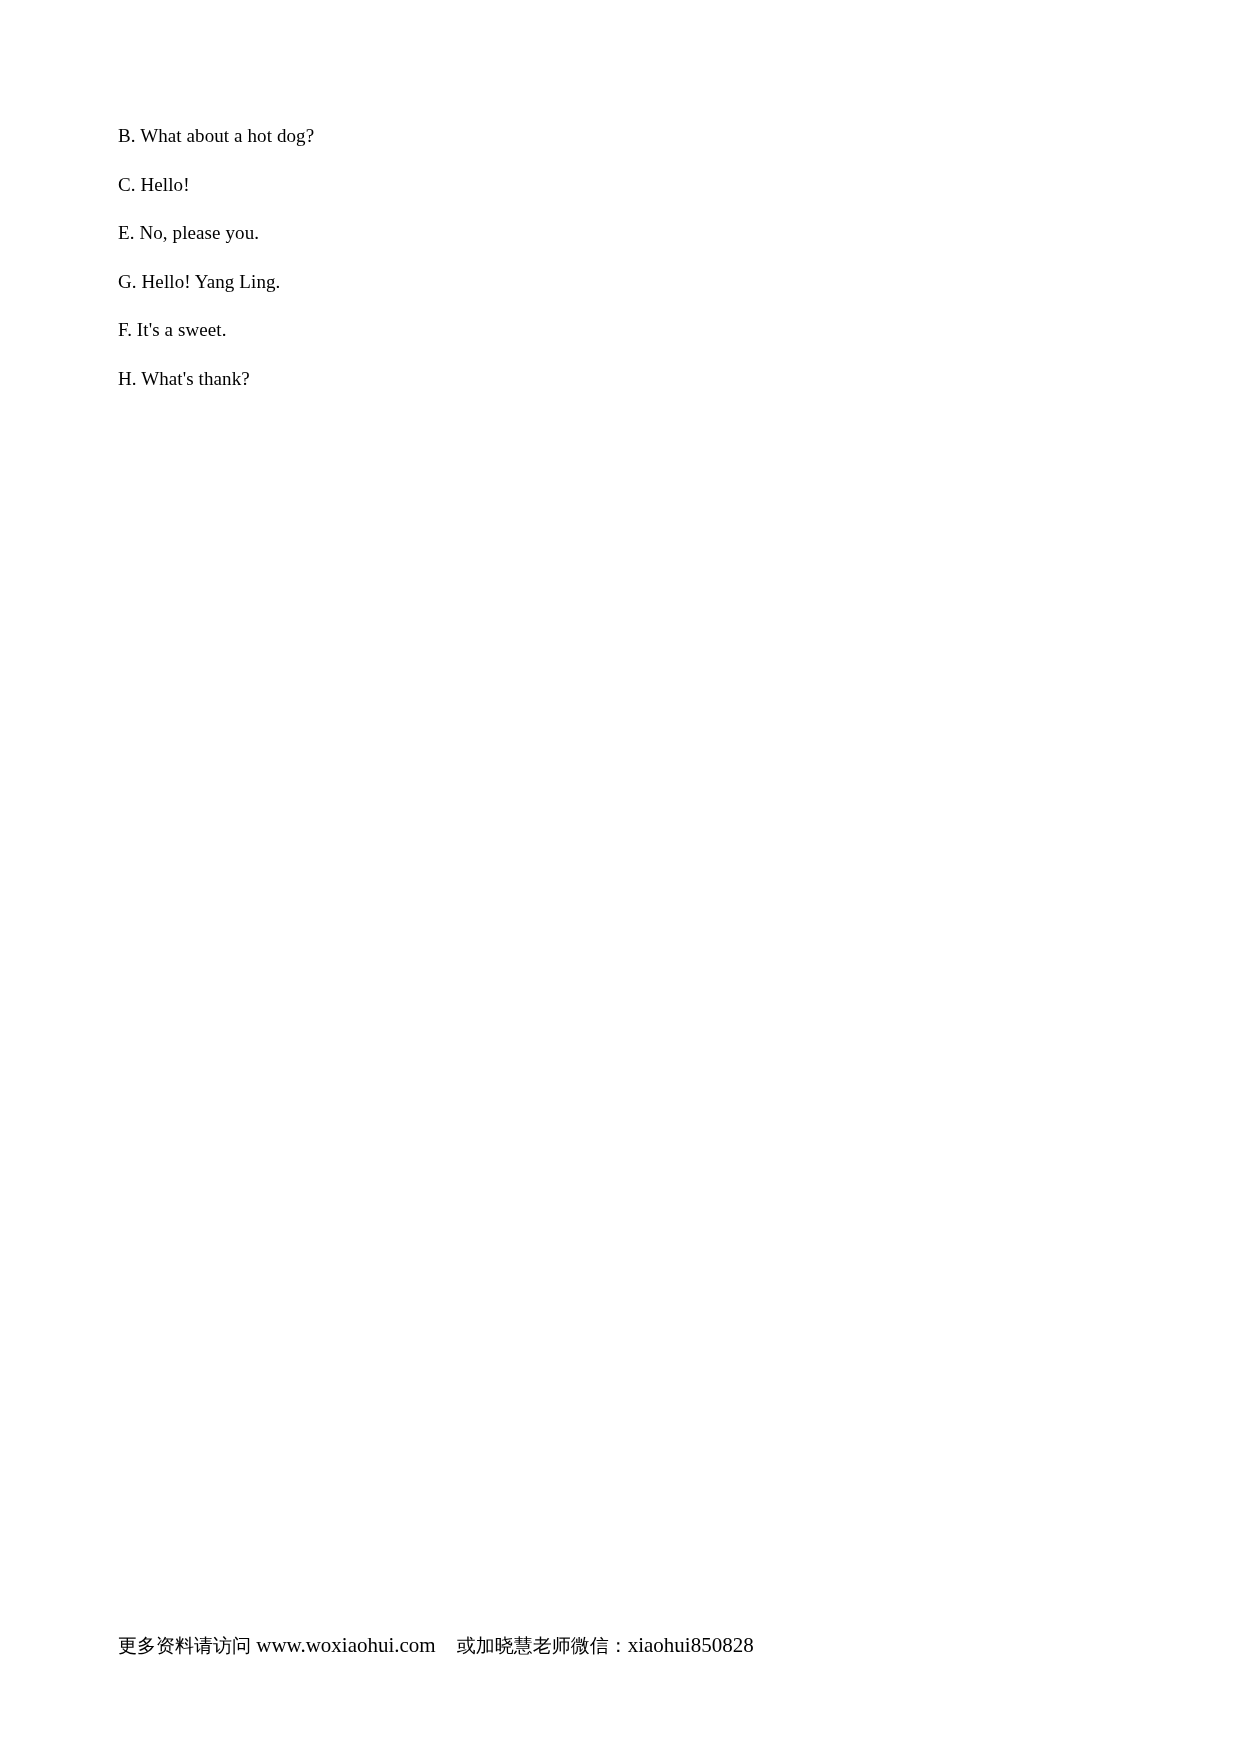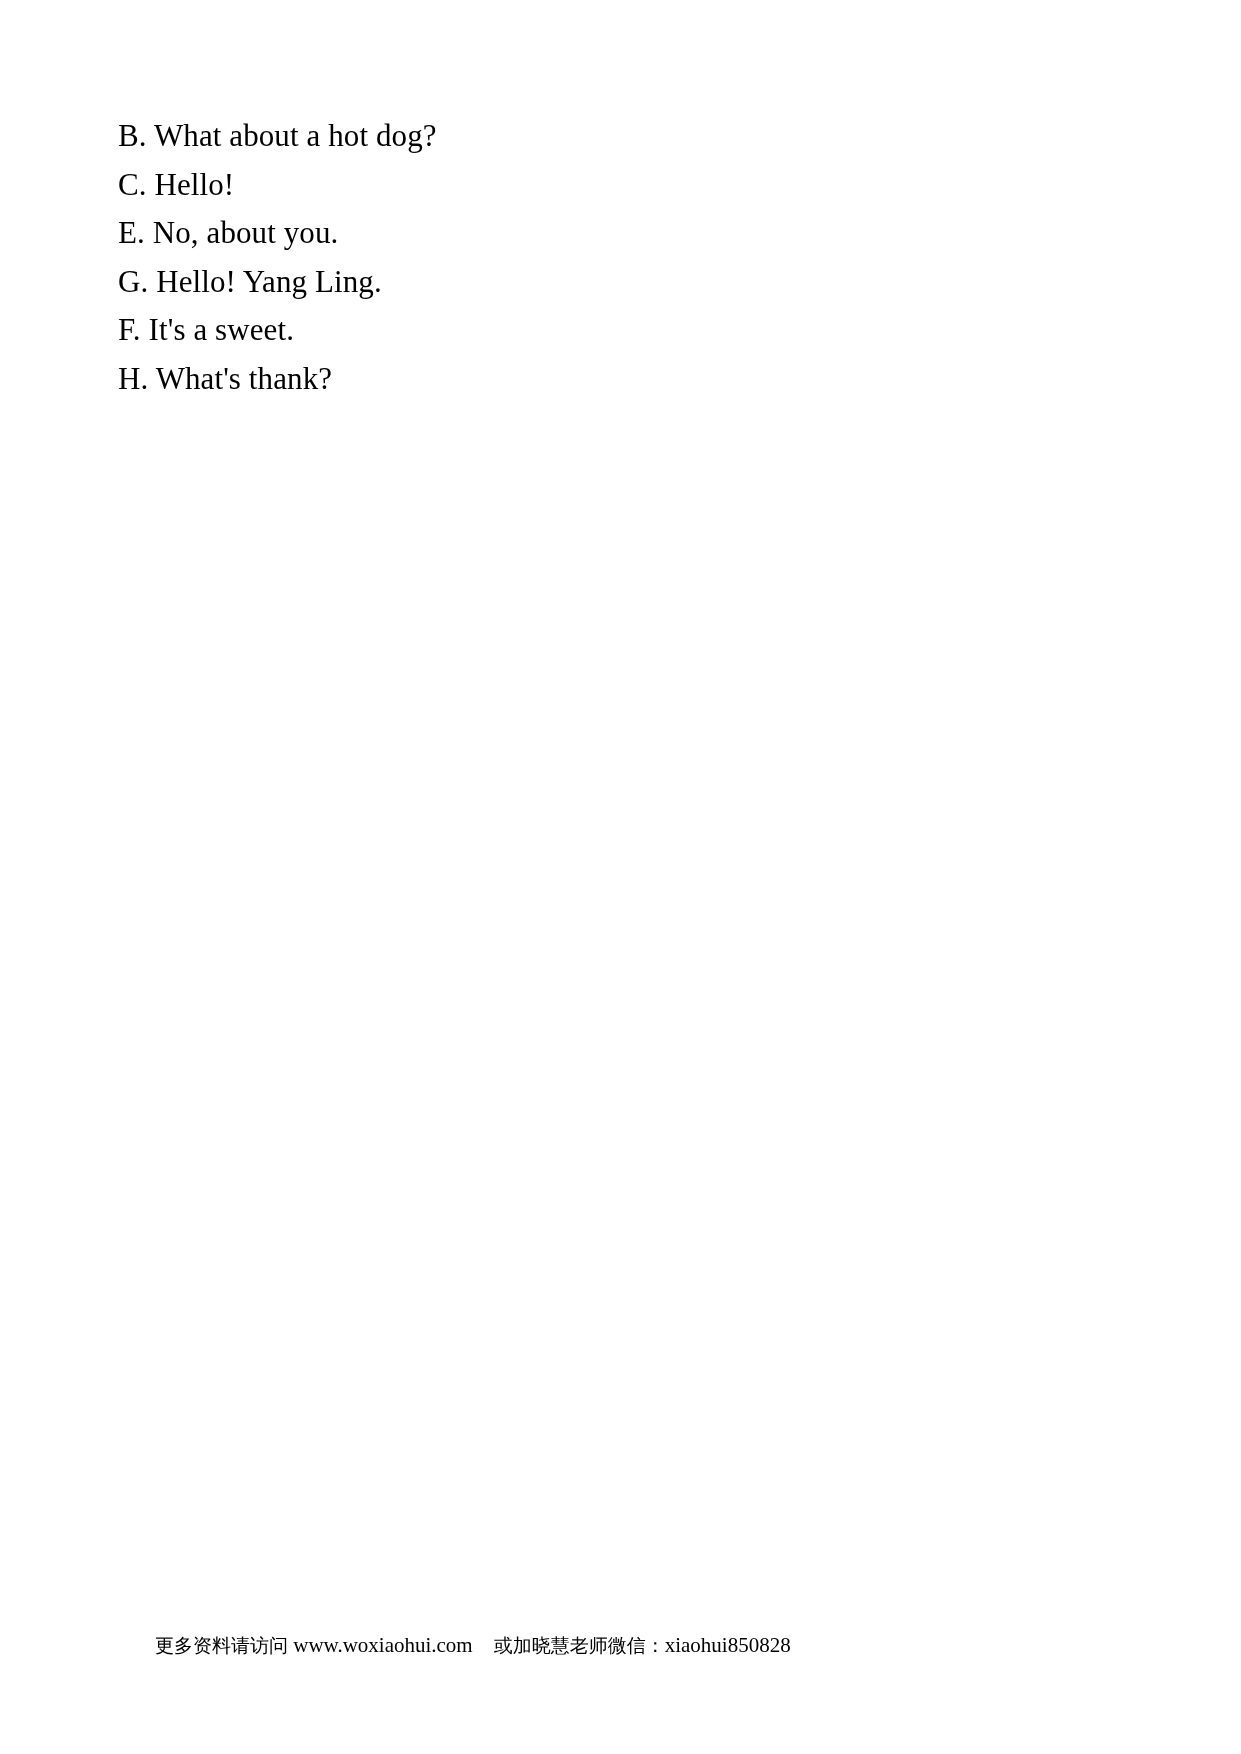--- a/index.html
+++ b/index.html
@@ -23,51 +23,50 @@
     height: 1754px;
     background: #ffffff;
   }
   .content {
     position: absolute;
     left: 118px;
     top: 112px;
     width: 1010px;
   }
   .opt-line {
-    font-size: 31px;
+    font-size: 19px;
     line-height: 48.5px;
     white-space: pre;
     letter-spacing: 0.1px;
     font-family: Liberation Serif, serif;
   }
   .footer {
     position: absolute;
     left: 118px;
     top: 1630px;
     width: 1010px;
     font-size: 21px;
     line-height: 30px;
     white-space: pre;
     font-family: "Liberation Serif", serif;
-    margin-left: 37px;
   }
   .footer .cn {
     font-family: "DejaVu Sans", sans-serif;
     font-size: 19px;
   }
 </style>
 </head>
 <body>
 
 <div class="page">
 
   <div class="content">
     <div class="opt-line">B. What about a hot dog?</div>
     <div class="opt-line">C. Hello!</div>
-    <div class="opt-line">E. No, about you.</div>
+    <div class="opt-line">E. No, please you.</div>
     <div class="opt-line">G. Hello! Yang Ling.</div>
     <div class="opt-line">F. It's a sweet.</div>
     <div class="opt-line">H. What's thank?</div>
   </div>
 
   <div class="footer"><span class="cn">更多资料请访问</span> <span>www.woxiaohui.com</span>　<span class="cn">或加晓慧老师微信：</span><span>xiaohui850828</span></div>
 
 </div>
 
 </body></html>

